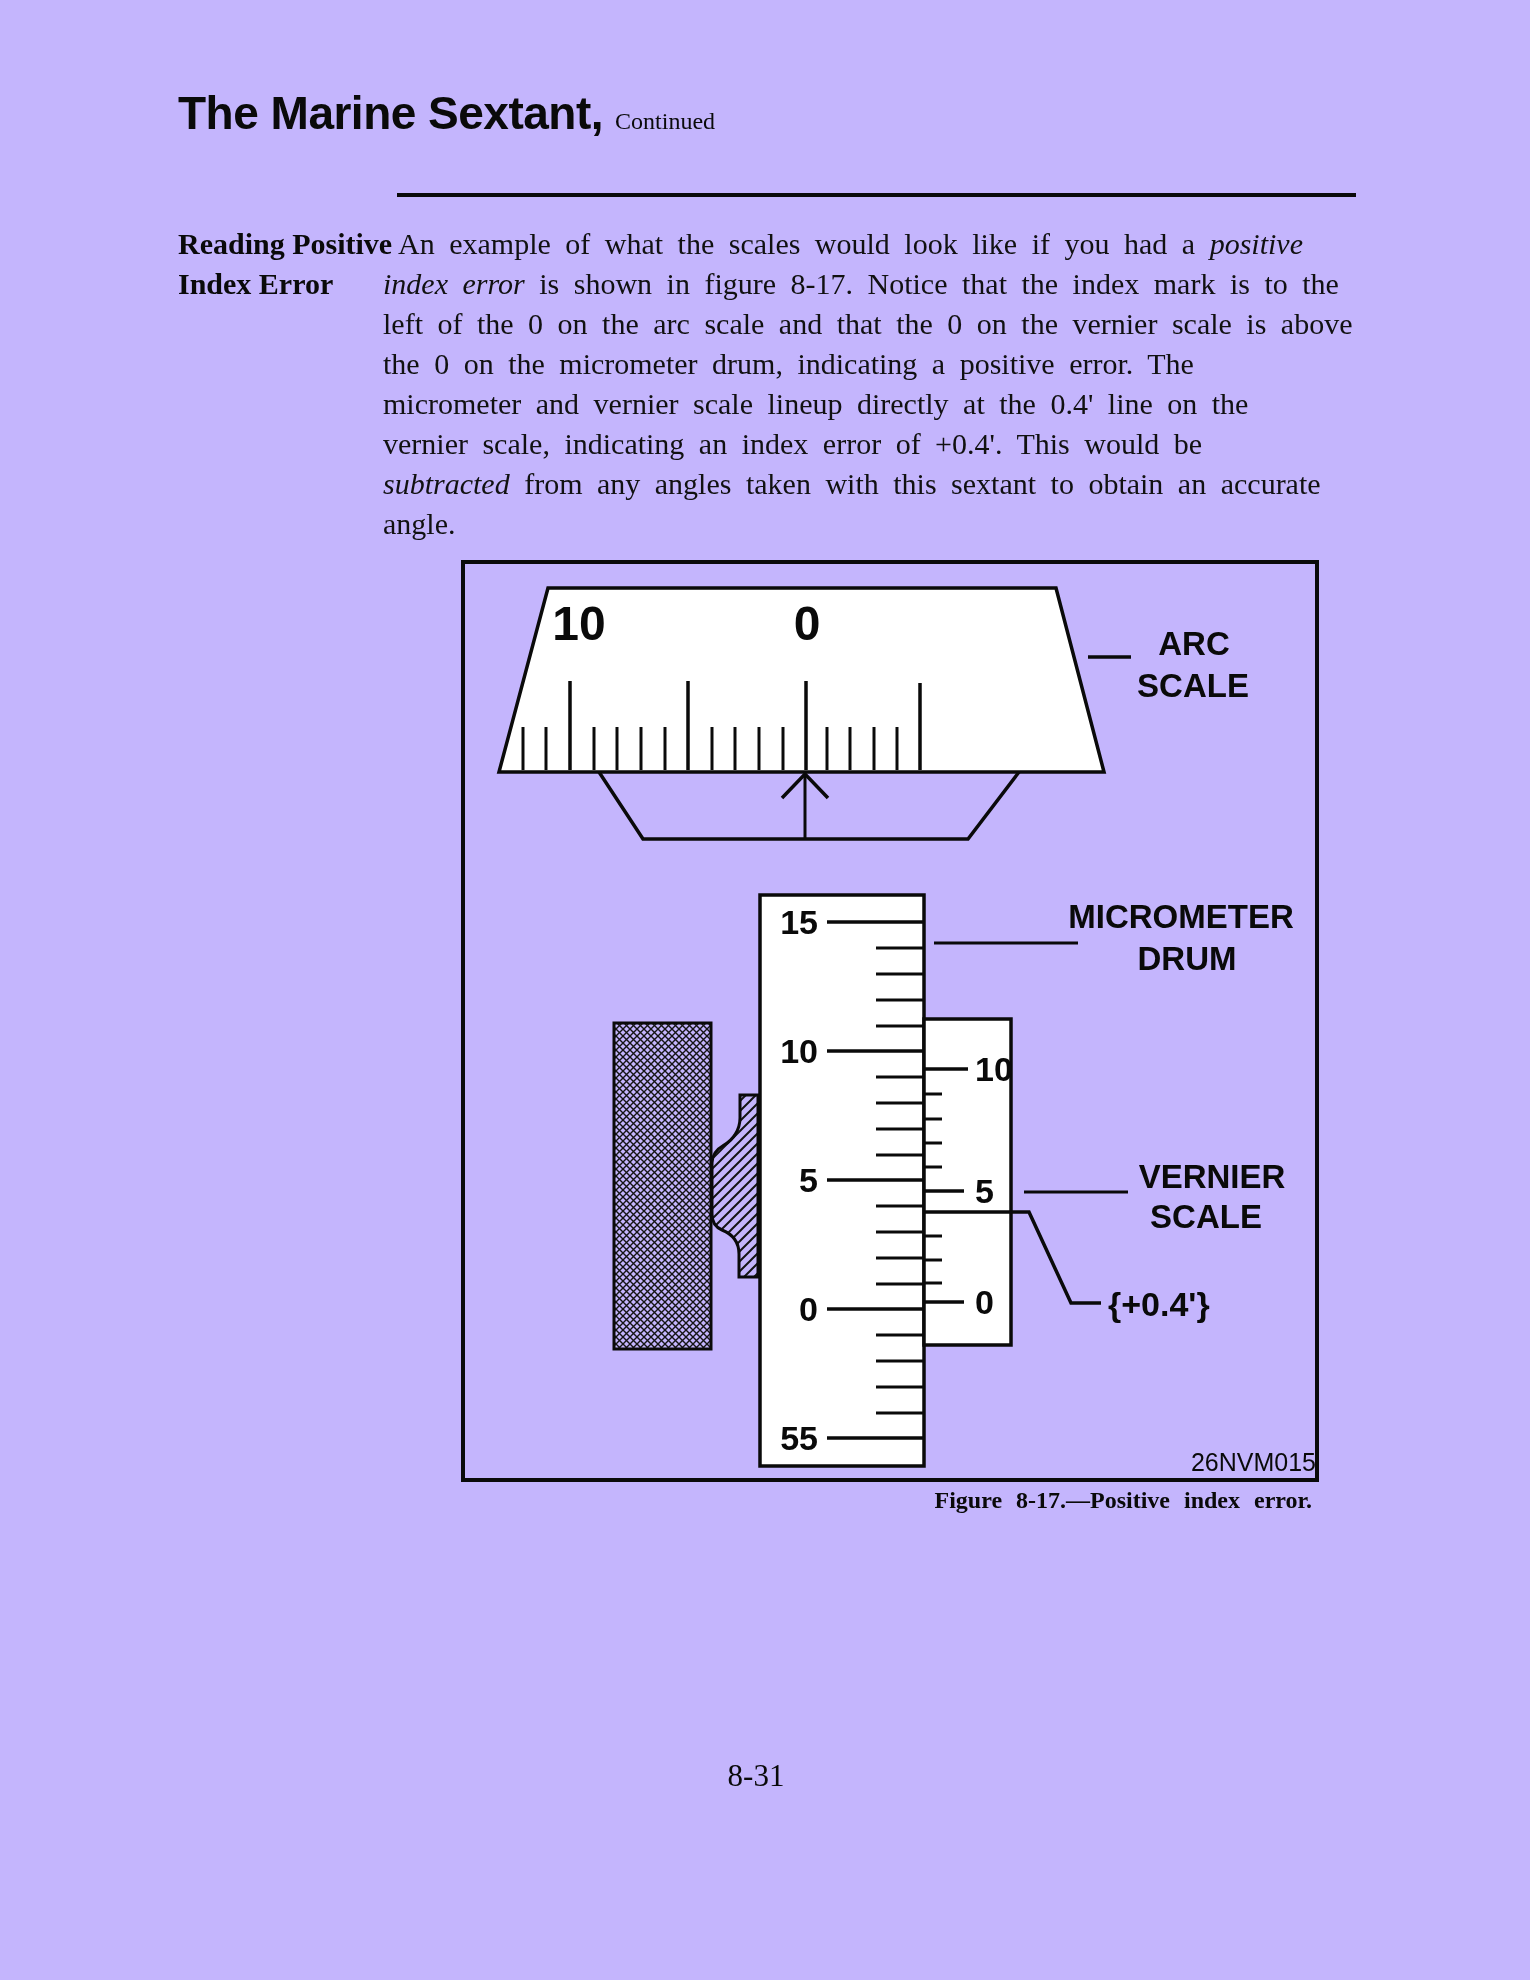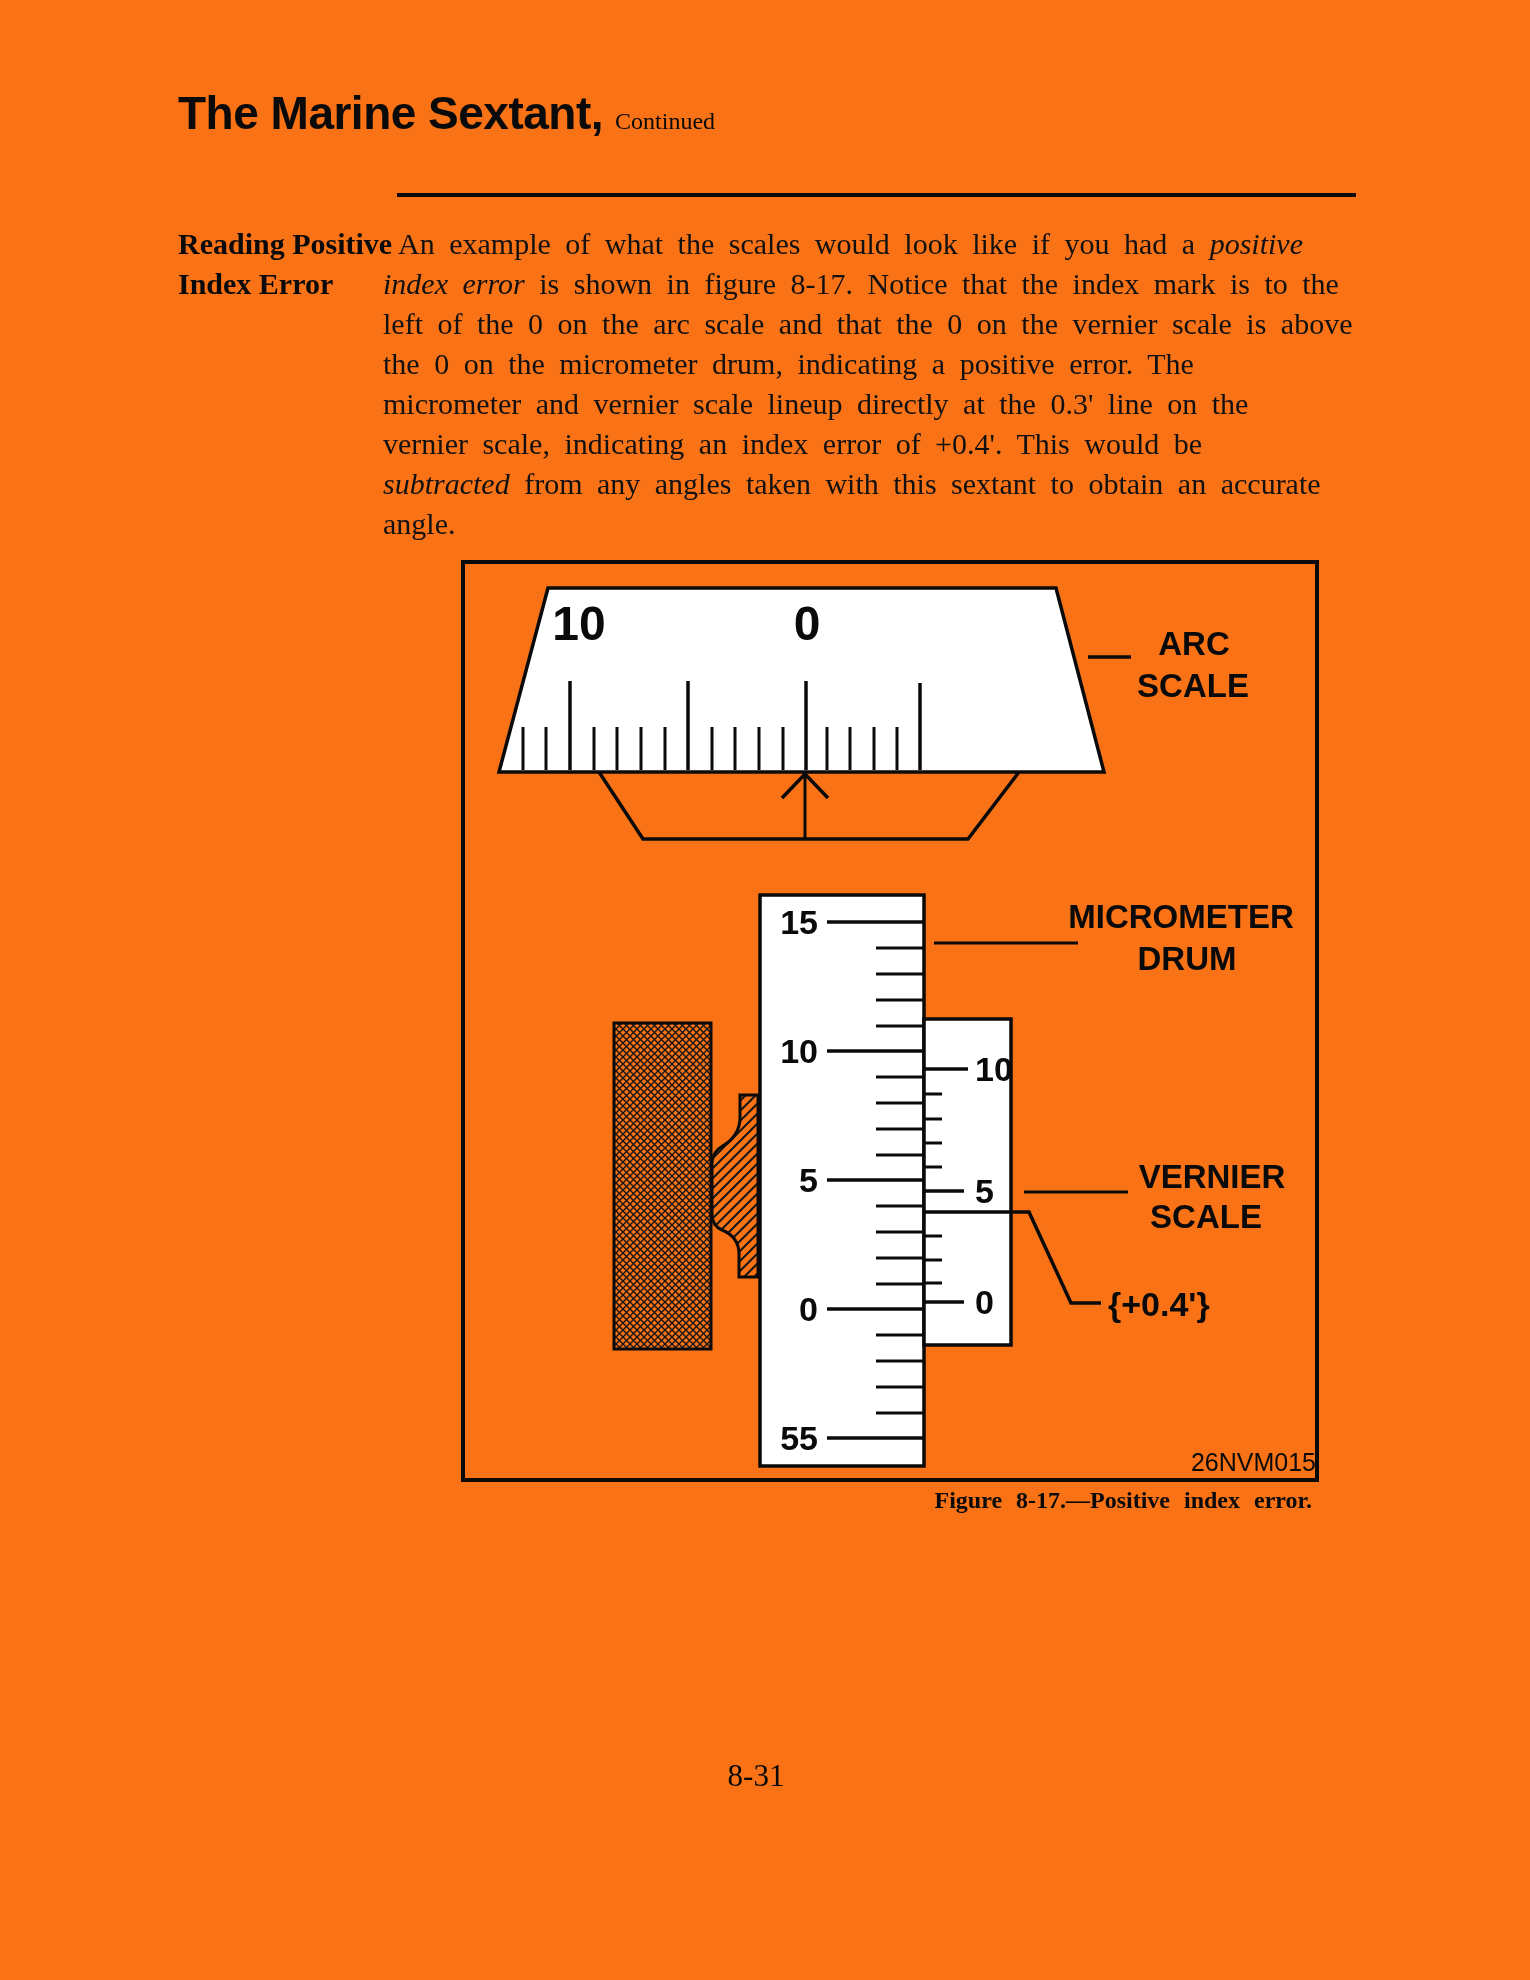--- a/index.html
+++ b/index.html
@@ -1,16 +1,16 @@
 <!DOCTYPE html>
 <html><head>
 <meta charset="utf-8">
 <style>
   html,body{margin:0;padding:0;background:#ffffff;}
-  .page{position:relative;width:1530px;height:1980px;background:#f97316;color:#0a0a0a;overflow:hidden;}
+  .page{position:relative;width:1530px;height:1980px;background:#c4b5fd;color:#0a0a0a;overflow:hidden;}
   .title-row{position:absolute;left:178px;top:86px;display:flex;align-items:baseline;gap:12px;white-space:nowrap;}
   .title-main{font-family:"Liberation Sans",sans-serif;font-weight:bold;font-size:46px;letter-spacing:-0.5px;}
   .title-cont{font-family:"Liberation Serif",serif;font-size:24px;}
   .hrule{position:absolute;left:397px;top:193px;width:959px;height:4px;background:#0a0a0a;}
   .side-heading{position:absolute;left:178px;top:224px;font-family:"Liberation Serif",serif;font-weight:bold;font-size:30px;line-height:40px;white-space:nowrap;}
   .body-par{position:absolute;left:383px;top:224px;width:960px;font-family:"Liberation Serif",serif;font-size:30px;line-height:40px;word-spacing:7px;color:#111;}
   .body-par .line{white-space:nowrap;}
   .body-par .line.first{padding-left:15px;}
   .body-par .it{font-style:italic;}
   .figure-wrap{position:absolute;left:440px;top:560px;width:860px;height:926px;padding-left:21px;}
@@ -38,21 +38,21 @@
   <div class="side-heading">
     <div>Reading Positive</div>
     <div>Index Error</div>
   </div>
 
   <div class="body-par" id="body-par">
       <div class="line first"><span>An example of what the scales would look like if you had a </span><span class="it">positive</span></div>
       <div class="line"><span class="it">index error</span><span> is shown in figure 8-17. Notice that the index mark is to the</span></div>
       <div class="line"><span>left of the 0 on the arc scale and that the 0 on the vernier scale is above</span></div>
       <div class="line"><span>the 0 on the micrometer drum, indicating a positive error. The</span></div>
-      <div class="line"><span>micrometer and vernier scale lineup directly at the 0.3' line on the</span></div>
+      <div class="line"><span>micrometer and vernier scale lineup directly at the 0.4' line on the</span></div>
       <div class="line"><span>vernier scale, indicating an index error of +0.4'. This would be</span></div>
       <div class="line"><span class="it">subtracted</span><span> from any angles taken with this sextant to obtain an accurate</span></div>
       <div class="line"><span>angle.</span></div>
     </div>
 
   <div class="figure-wrap">
     <svg id="fig-svg" width="860" height="926" viewBox="440 560 860 926">
       <defs>
         <pattern id="xh" width="7" height="7" patternUnits="userSpaceOnUse">
           <path d="M0,0 L7,7 M7,0 L0,7" stroke="#151515" stroke-width="1.4" fill="none"></path>

